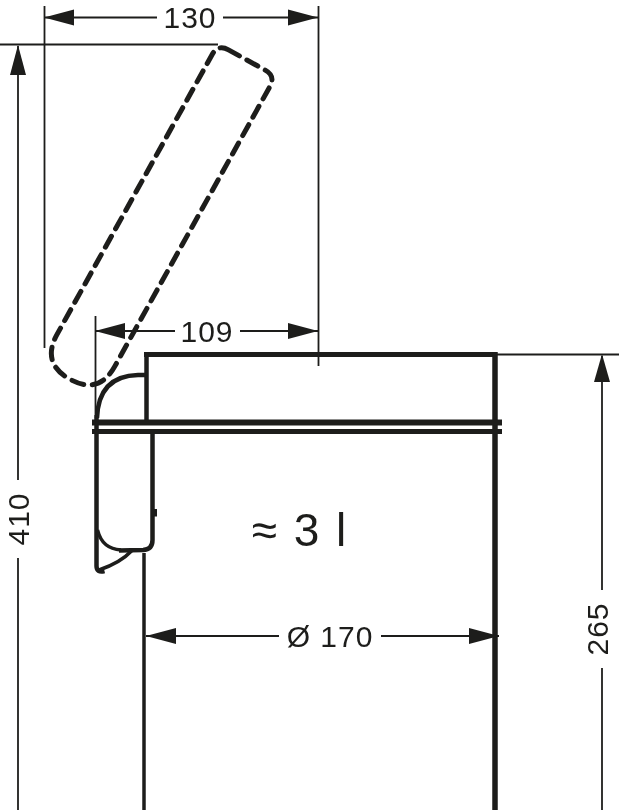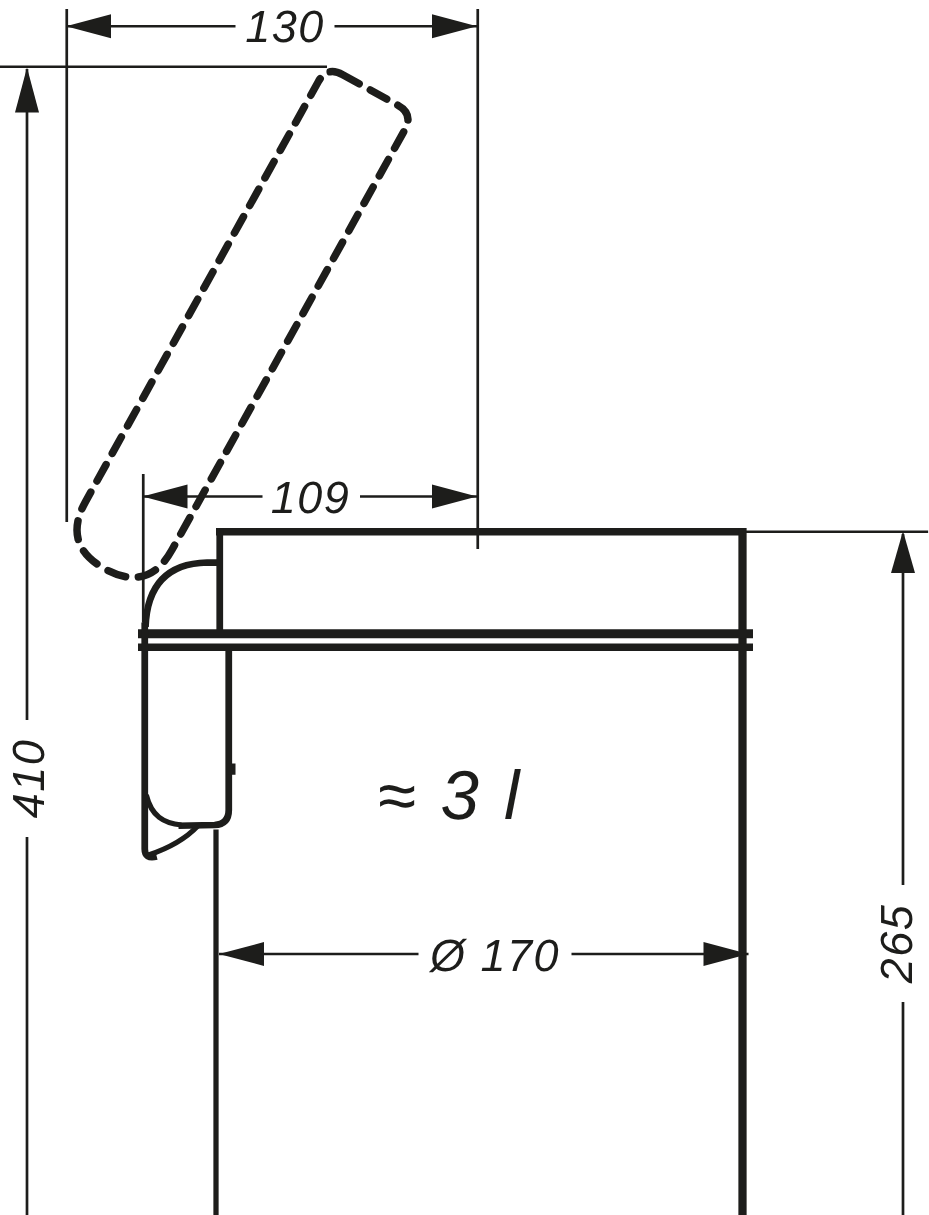--- a/index.html
+++ b/index.html
@@ -7,21 +7,20 @@
     padding: 0;
     background: #ffffff;
     font-family: "Liberation Sans", sans-serif;
   }
   .canvas {
     position: relative;
     width: 619px;
     height: 810px;
     background: #ffffff;
     overflow: hidden;
-    font-style: italic;
   }
   svg { display: block; }
 
   
   .thin {
     stroke: #1d1d1b;
     stroke-width: 1.8;
     fill: none;
   }
   

